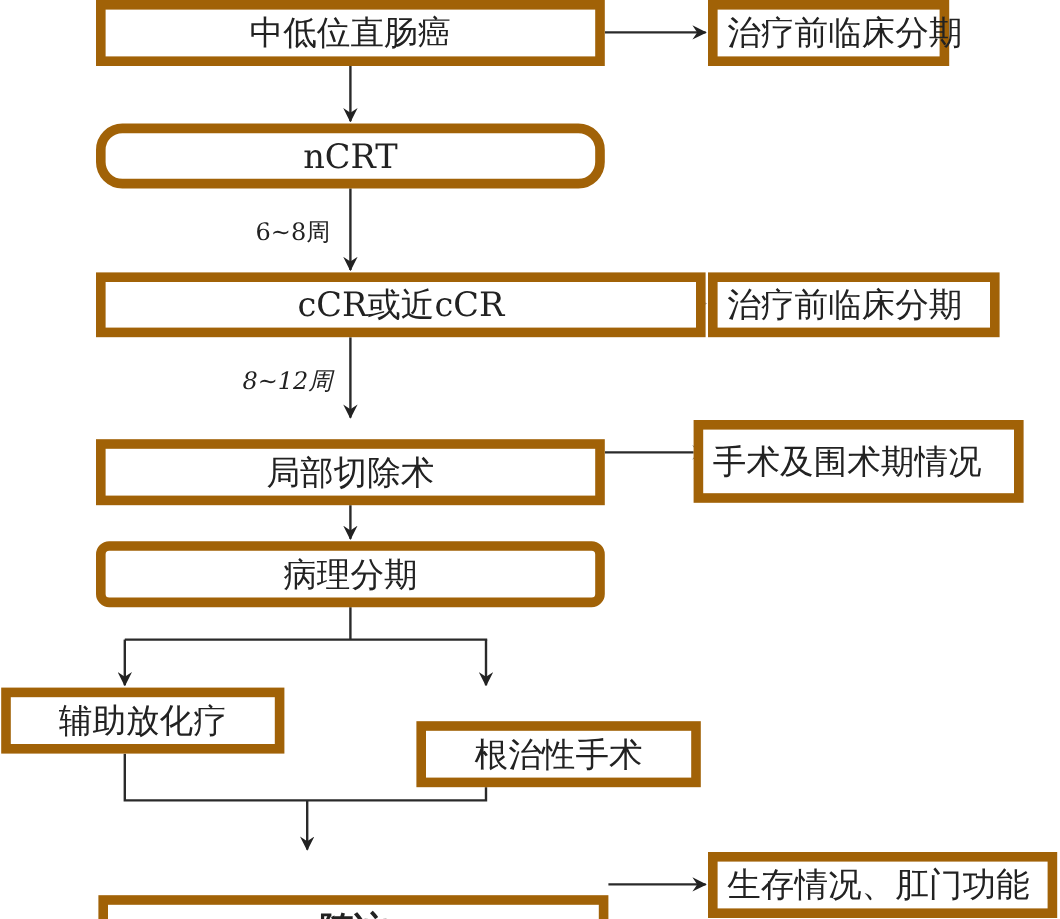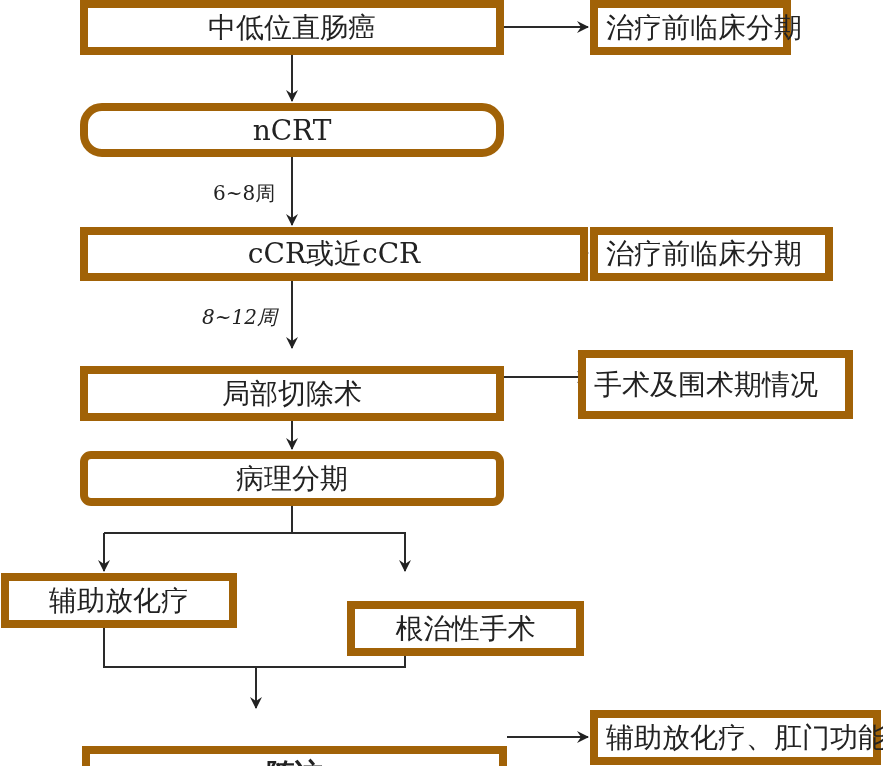--- a/index.html
+++ b/index.html
@@ -43,16 +43,16 @@
 <div class="box" style="left:80px;top:227px;width:508px;height:54px;text-align:right;">cCR或近cCR</div>
 <div class="box" style="left:80px;top:350px;width:424px;height:55px;margin-top:16px;">局部切除术</div>
 <div class="box" style="left:80px;top:451px;width:424px;height:55px;border-radius:11px;">病理分期</div>
 <div class="box" style="left:1px;top:573px;width:236px;height:55px;">辅助放化疗</div>
 <div class="box" style="left:347px;top:573px;width:237px;height:55px;margin-top:28px;">根治性手术</div>
 <div class="box" style="left:82px;top:746px;width:425px;height:55px;font-weight:bold;">随访</div>
 
 <div class="box side" style="left:590px;top:0;width:201px;height:55px;text-align:center;">治疗前临床分期</div>
 <div class="box side" style="left:590px;top:227px;width:243px;height:54px;">治疗前临床分期</div>
 <div class="box side" style="left:578px;top:350px;width:275px;height:69px;">手术及围术期情况</div>
-<div class="box side" style="left:590px;top:710px;width:291px;height:55px;">辅助放化疗、肛门功能</div>
+<div class="box side" style="left:590px;top:710px;width:291px;height:55px;">生存情况、肛门功能</div>
 
 <div class="lbl" style="left:213px;top:180px;">6~8周</div>
 <div class="lbl" style="left:202px;top:304px;font-style:italic;">8~12周</div>
 
 </body></html>

